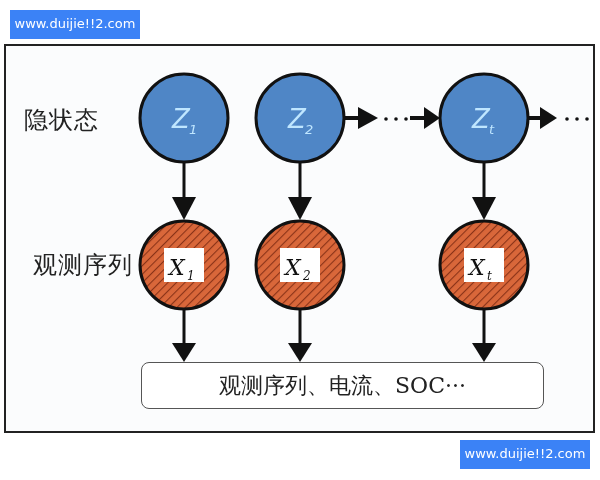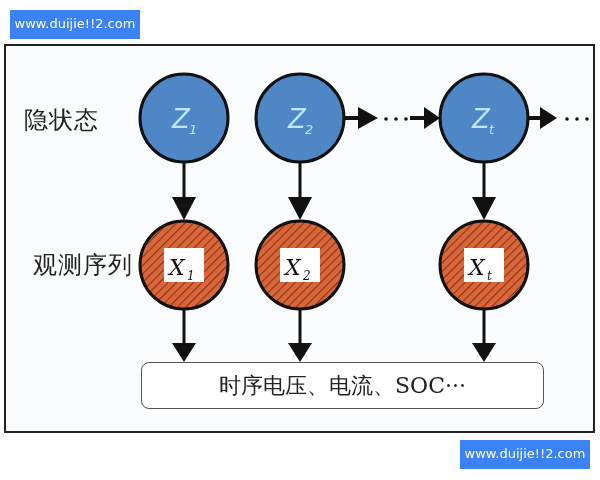--- a/index.html
+++ b/index.html
@@ -105,15 +105,15 @@
     <text class="xlabel" x="303" y="280" font-size="12" font-style="normal">2</text>
   </g>
   <g>
     <circle cx="484" cy="265" r="44" fill="url(#hatch)" stroke="#111" stroke-width="3"></circle>
     <rect x="464" y="248" width="40" height="34" fill="#fff"></rect>
     <text class="xlabel" x="469" y="275" font-size="22">X</text>
     <text class="xlabel" x="487" y="280" font-size="12">t</text>
   </g>
 </svg>
 
-<div class="result-box">时序电压、电流、SOC···</div>
+<div class="result-box">观测序列、电流、SOC···</div>
 
 <div class="watermark wm-bottom">www.duijie!!2.com</div>
 
 </body></html>

